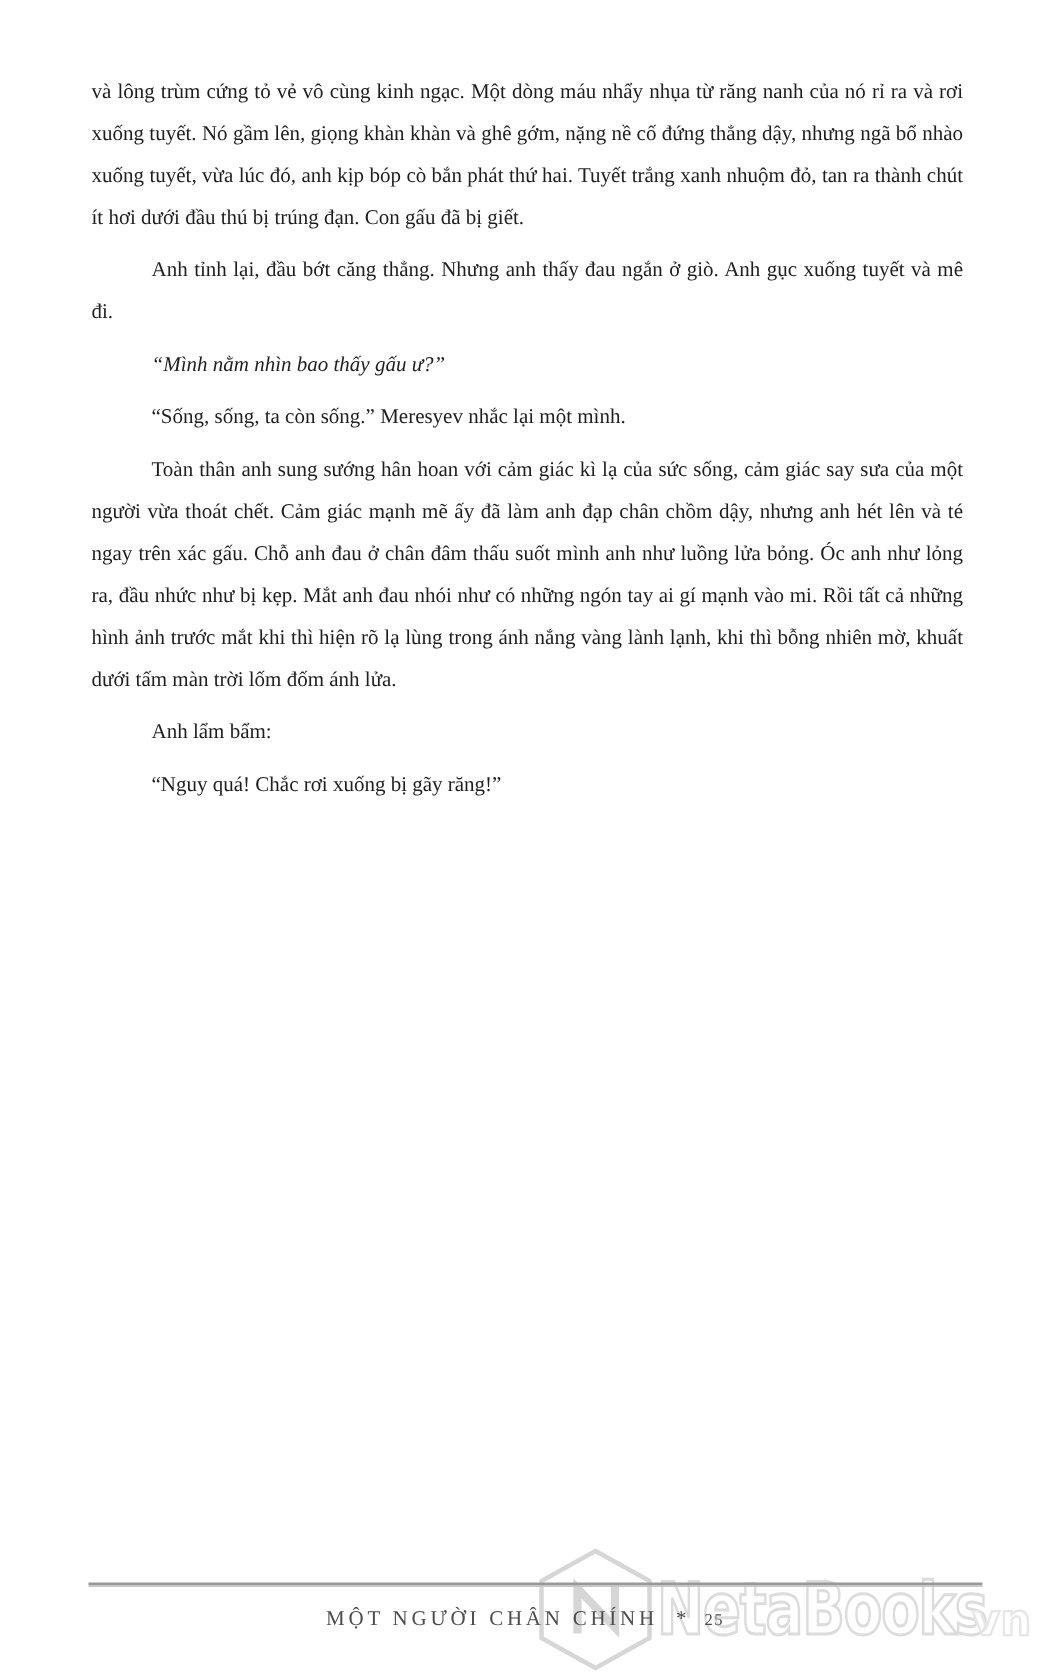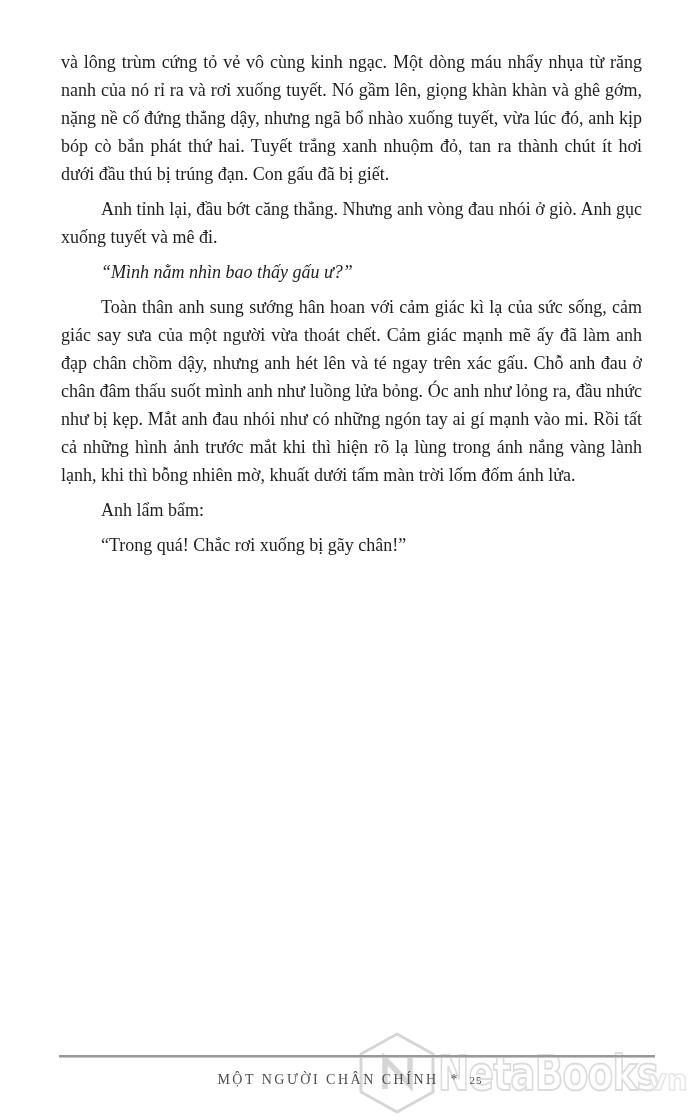--- a/index.html
+++ b/index.html
@@ -12,21 +12,21 @@
   }
   .page { position: absolute; inset: 0; }
 
   
   .text-block {
     position: absolute;
     left: 61px; top: 48px;
     width: 581px;
     max-height: 1000px;
     overflow: hidden;
-    font-size: 18px;
+    font-size: 14px;
     line-height: 28px;
     color: #1e1e1e;
     text-align: justify;
   }
   .text-block p {
     margin: 0 0 7px 0;
     text-indent: 40px;
   }
   .text-block p.p-continuation { text-indent: 0; }
   .text-block p.p-italic { font-style: italic; }
@@ -88,25 +88,26 @@
   .footer-text .sep { margin: 0 12px; letter-spacing: 0; }
   .footer-text .pagenum { font-size: 11px; letter-spacing: 1px; }
 </style>
 </head>
 <body>
 
 <div class="page">
 
   <div class="text-block">
     <p class="p-continuation">và lông trùm cứng tỏ vẻ vô cùng kinh ngạc. Một dòng máu nhẩy nhụa từ răng nanh của nó rỉ ra và rơi xuống tuyết. Nó gầm lên, giọng khàn khàn và ghê gớm, nặng nề cố đứng thẳng dậy, nhưng ngã bổ nhào xuống tuyết, vừa lúc đó, anh kịp bóp cò bắn phát thứ hai. Tuyết trắng xanh nhuộm đỏ, tan ra thành chút ít hơi dưới đầu thú bị trúng đạn. Con gấu đã bị giết.</p>
-    <p>Anh tỉnh lại, đầu bớt căng thẳng. Nhưng anh vòng đau nhói ở giò. Anh gục xuống tuyết và mê đi.</p>
+    <p>Anh tỉnh lại, đầu bớt căng thẳng. Nhưng anh thấy đau ngắn ở giò. Anh gục xuống tuyết và mê đi.</p>
     <p class="p-italic">“Mình nằm nhìn bao thấy gấu ư?”</p>
+    <p>“Sống, sống, ta còn sống.” Meresyev nhắc lại một mình.</p>
     <p>Toàn thân anh sung sướng hân hoan với cảm giác kì lạ của sức sống, cảm giác say sưa của một người vừa thoát chết. Cảm giác mạnh mẽ ấy đã làm anh đạp chân chồm dậy, nhưng anh hét lên và té ngay trên xác gấu. Chỗ anh đau ở chân đâm thấu suốt mình anh như luồng lửa bỏng. Óc anh như lỏng ra, đầu nhức như bị kẹp. Mắt anh đau nhói như có những ngón tay ai gí mạnh vào mi. Rồi tất cả những hình ảnh trước mắt khi thì hiện rõ lạ lùng trong ánh nắng vàng lành lạnh, khi thì bỗng nhiên mờ, khuất dưới tấm màn trời lốm đốm ánh lửa.</p>
     <p>Anh lẩm bẩm:</p>
-    <p>“Trong quá! Chắc rơi xuống bị gãy chân!”</p>
+    <p>“Nguy quá! Chắc rơi xuống bị gãy răng!”</p>
   </div>
 
   <div class="watermark">
     <svg class="wm-hex" viewBox="0 0 86 82" xmlns="http://www.w3.org/2000/svg">
       <polygon points="43,2 79,22 79,60 43,80 7,60 7,22" fill="none" stroke="#d6d6d6" stroke-width="3" stroke-linejoin="round"></polygon>
       <polyline points="31,57 31,27 56,53 56,25" fill="none" stroke="#d6d6d6" stroke-width="5.5" stroke-linecap="butt"></polyline>
     </svg>
     <div class="wm-brand">NetaBooks</div>
     <div class="wm-suffix">vn</div>
   </div>

